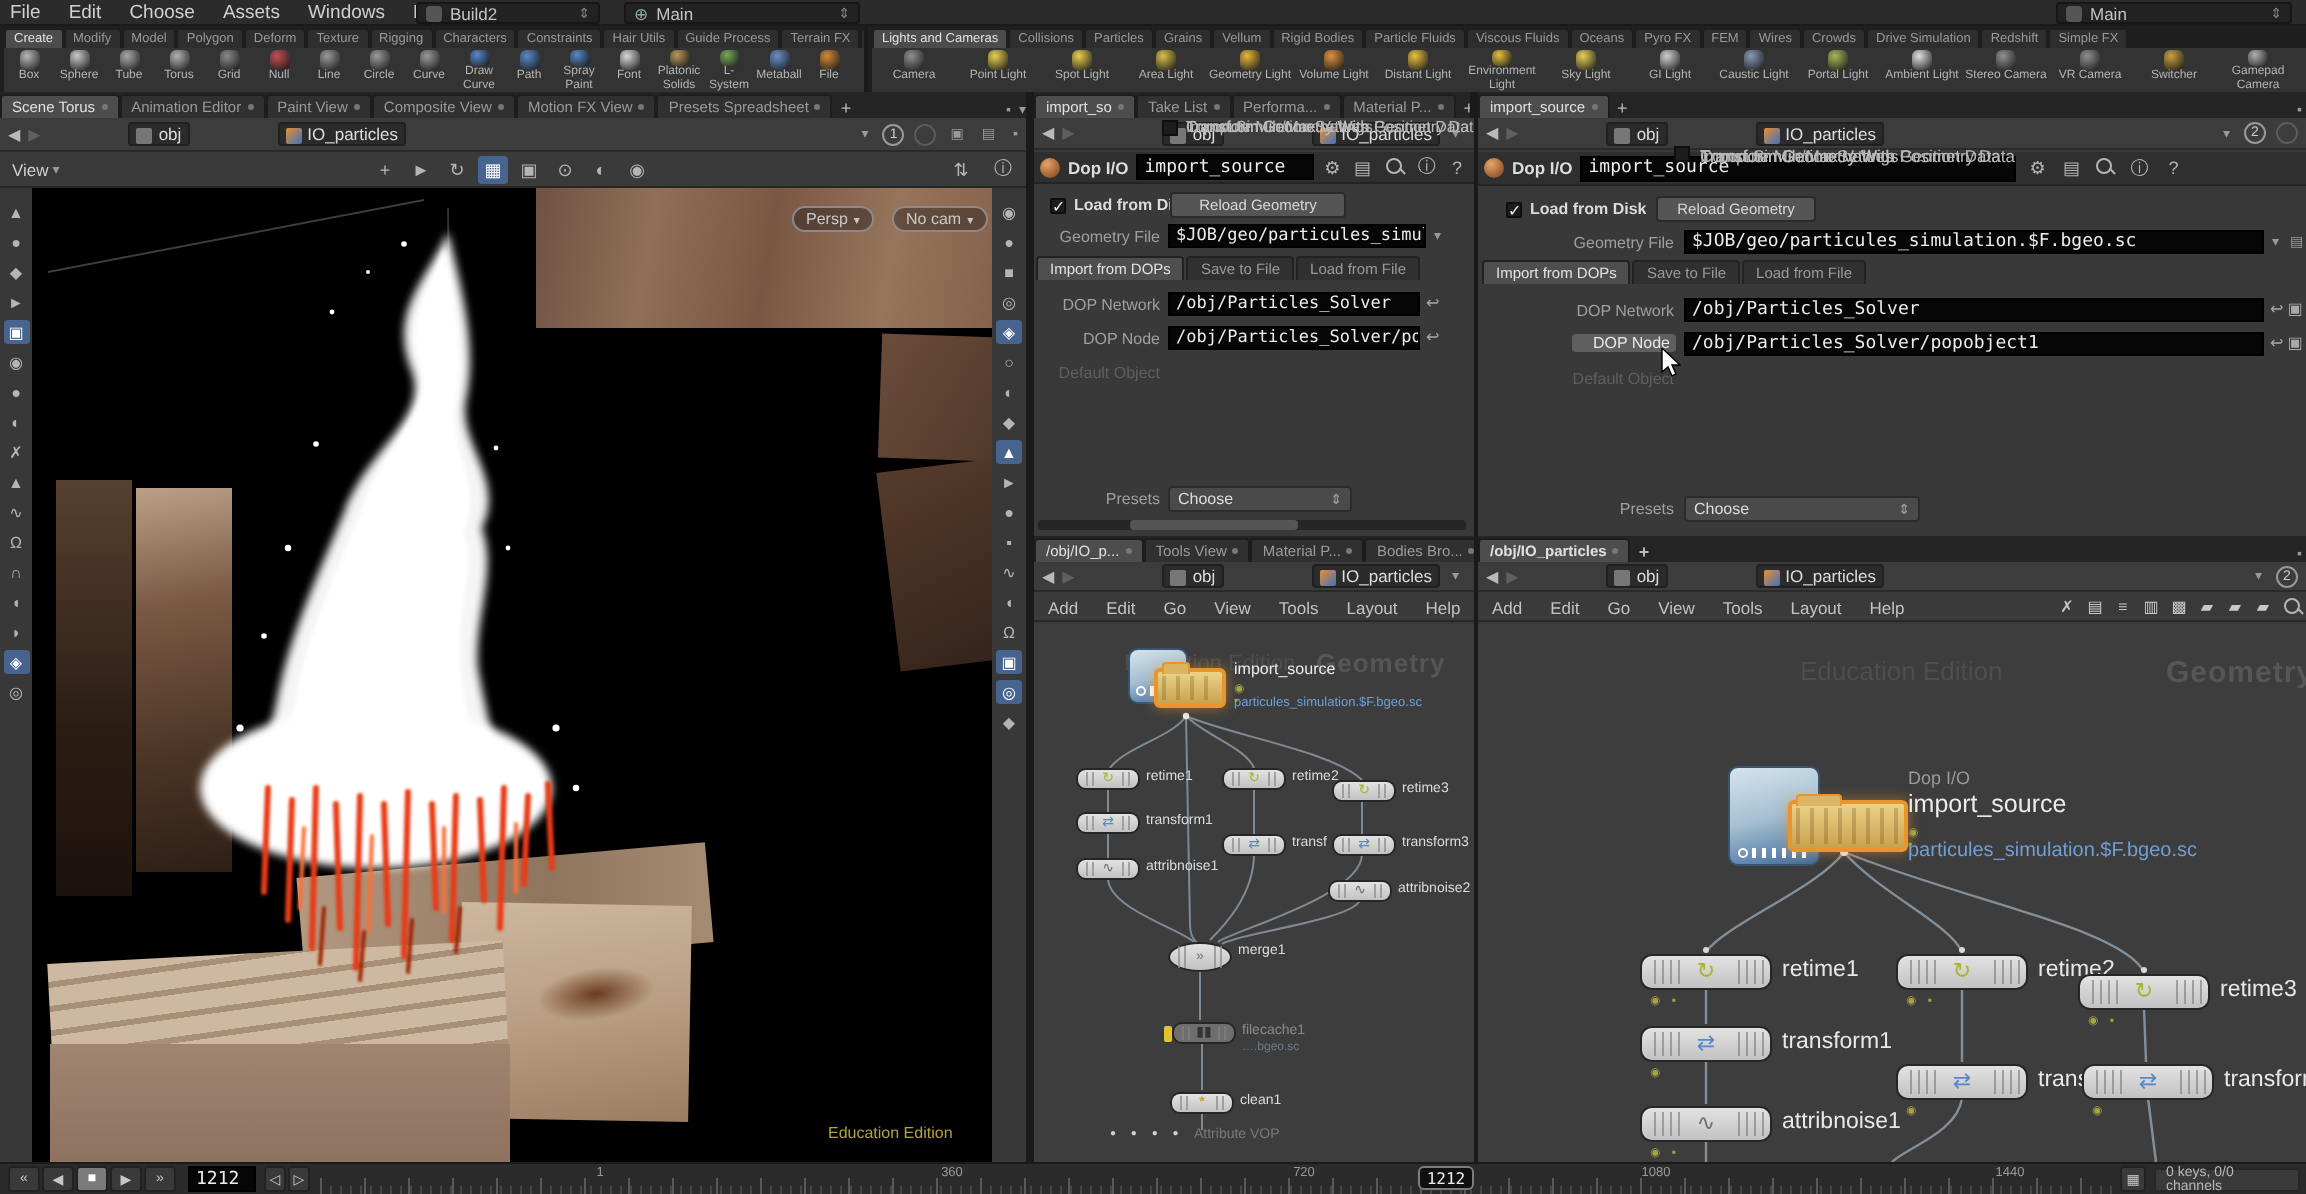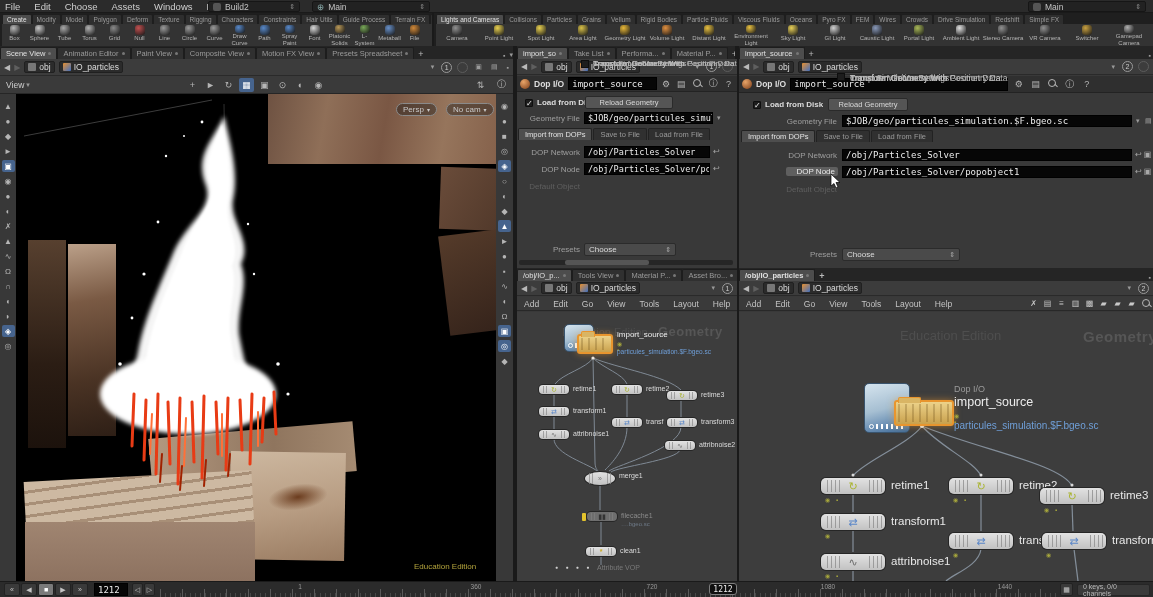--- a/index.html
+++ b/index.html
@@ -30,22 +30,22 @@
   .ptab{flex:none;display:flex;align-items:center;gap:3px;font-size:7.5px;color:#9a9a9a;background:#303030;
         border:1px solid #1d1d1d;border-bottom:none;border-radius:2px 2px 0 0;padding:0 5px;height:12px;white-space:nowrap;}
   .ptab.active{background:#4d4d4d;color:#e0e0e0;}
   .ptab .dot{width:3px;height:3px;border-radius:50%;background:#777;}
   .plus{flex:none;font-size:9px;color:#bbb;padding:0 4px;}
   .mini-ico{font-size:7px;color:#9a9a9a;padding:0 2px;}
   
   .pathbar{background:#3c3c3c;border-bottom:1px solid #2a2a2a;display:flex;align-items:center;gap:4px;padding:0 4px;}
   .navbtn{font-size:8px;color:#b9b9b9;}
   .navbtn.dim{color:#5f5f5f;}
-  .chip{display:flex;align-items:center;gap:3px;background:#2b2b2b;border:1px solid #202020;border-radius:2px;
-        padding:0 3px;height:12px;font-size:8.5px;color:#ddd;}
+  .chip{display:flex;align-items:flex-end;gap:3px;background:#2b2b2b;border:1px solid #202020;border-radius:2px;
+        padding:0 3px;height:12px;font-size:8.5px;color:#ddd;margin-left:40px;}
   .chip-ico{width:8px;height:8px;border-radius:1px;}
   .circled{width:11px;height:11px;border:1px solid #999;border-radius:50%;display:flex;align-items:center;
            justify-content:center;font-size:7px;color:#ccc;flex:none;}
   .circled.dim{border-color:#5c5c5c;color:#5c5c5c;}
   .pb-right{margin-left:auto;display:flex;align-items:center;gap:5px;}
   .viewbar{background:#3a3a3a;border-bottom:1px solid #262626;display:flex;align-items:center;padding:0 6px;}
   .vb-ico{width:15px;height:14px;display:flex;align-items:center;justify-content:center;font-size:9px;color:#b5b5b5;border-radius:2px;}
   .vb-ico.hl{background:#46648e;color:#fff;}
   
   .strip{background:#383838;display:flex;flex-direction:column;align-items:center;gap:3px;padding-top:6px;overflow:hidden;}
@@ -360,21 +360,21 @@
       <div class="tool" style="width: 42px; --c: #b0b0b0;">
       <span class="tool-ico"></span>
       <span class="tool-lab">Gamepad Camera</span>
     </div>
     </div>
 
   <div class="abs ptr" style="left:0;width:515px;">
     <div style="display:flex;align-items:flex-end;">
 
     <span class="ptab active">
-        <span>Scene View</span>
+        <span>Scene Torus</span>
         <span class="dot"></span>
         </span>
         <span class="ptab">
         <span>Animation Editor</span>
         <span class="dot"></span>
         </span>
         <span class="ptab">
         <span>Paint View</span>
         <span class="dot"></span>
         </span>
@@ -765,21 +765,21 @@
           </span>
           <span class="ptab">
           <span>Tools View</span>
           <span class="dot"></span>
           </span>
           <span class="ptab">
           <span>Material P...</span>
           <span class="dot"></span>
           </span>
           <span class="ptab">
-          <span>Asset Bro...</span>
+          <span>Bodies Bro...</span>
           <span class="dot"></span>
           </span>
         </div>
       <span class="plus">+</span>
 
     </div>
     <div class="pathbar" style="position:absolute;left:0;top:13px;width:220px;height:15px;">
       <span class="navbtn">◀</span>
       <span class="navbtn dim">▶</span>
       <span class="chip">

